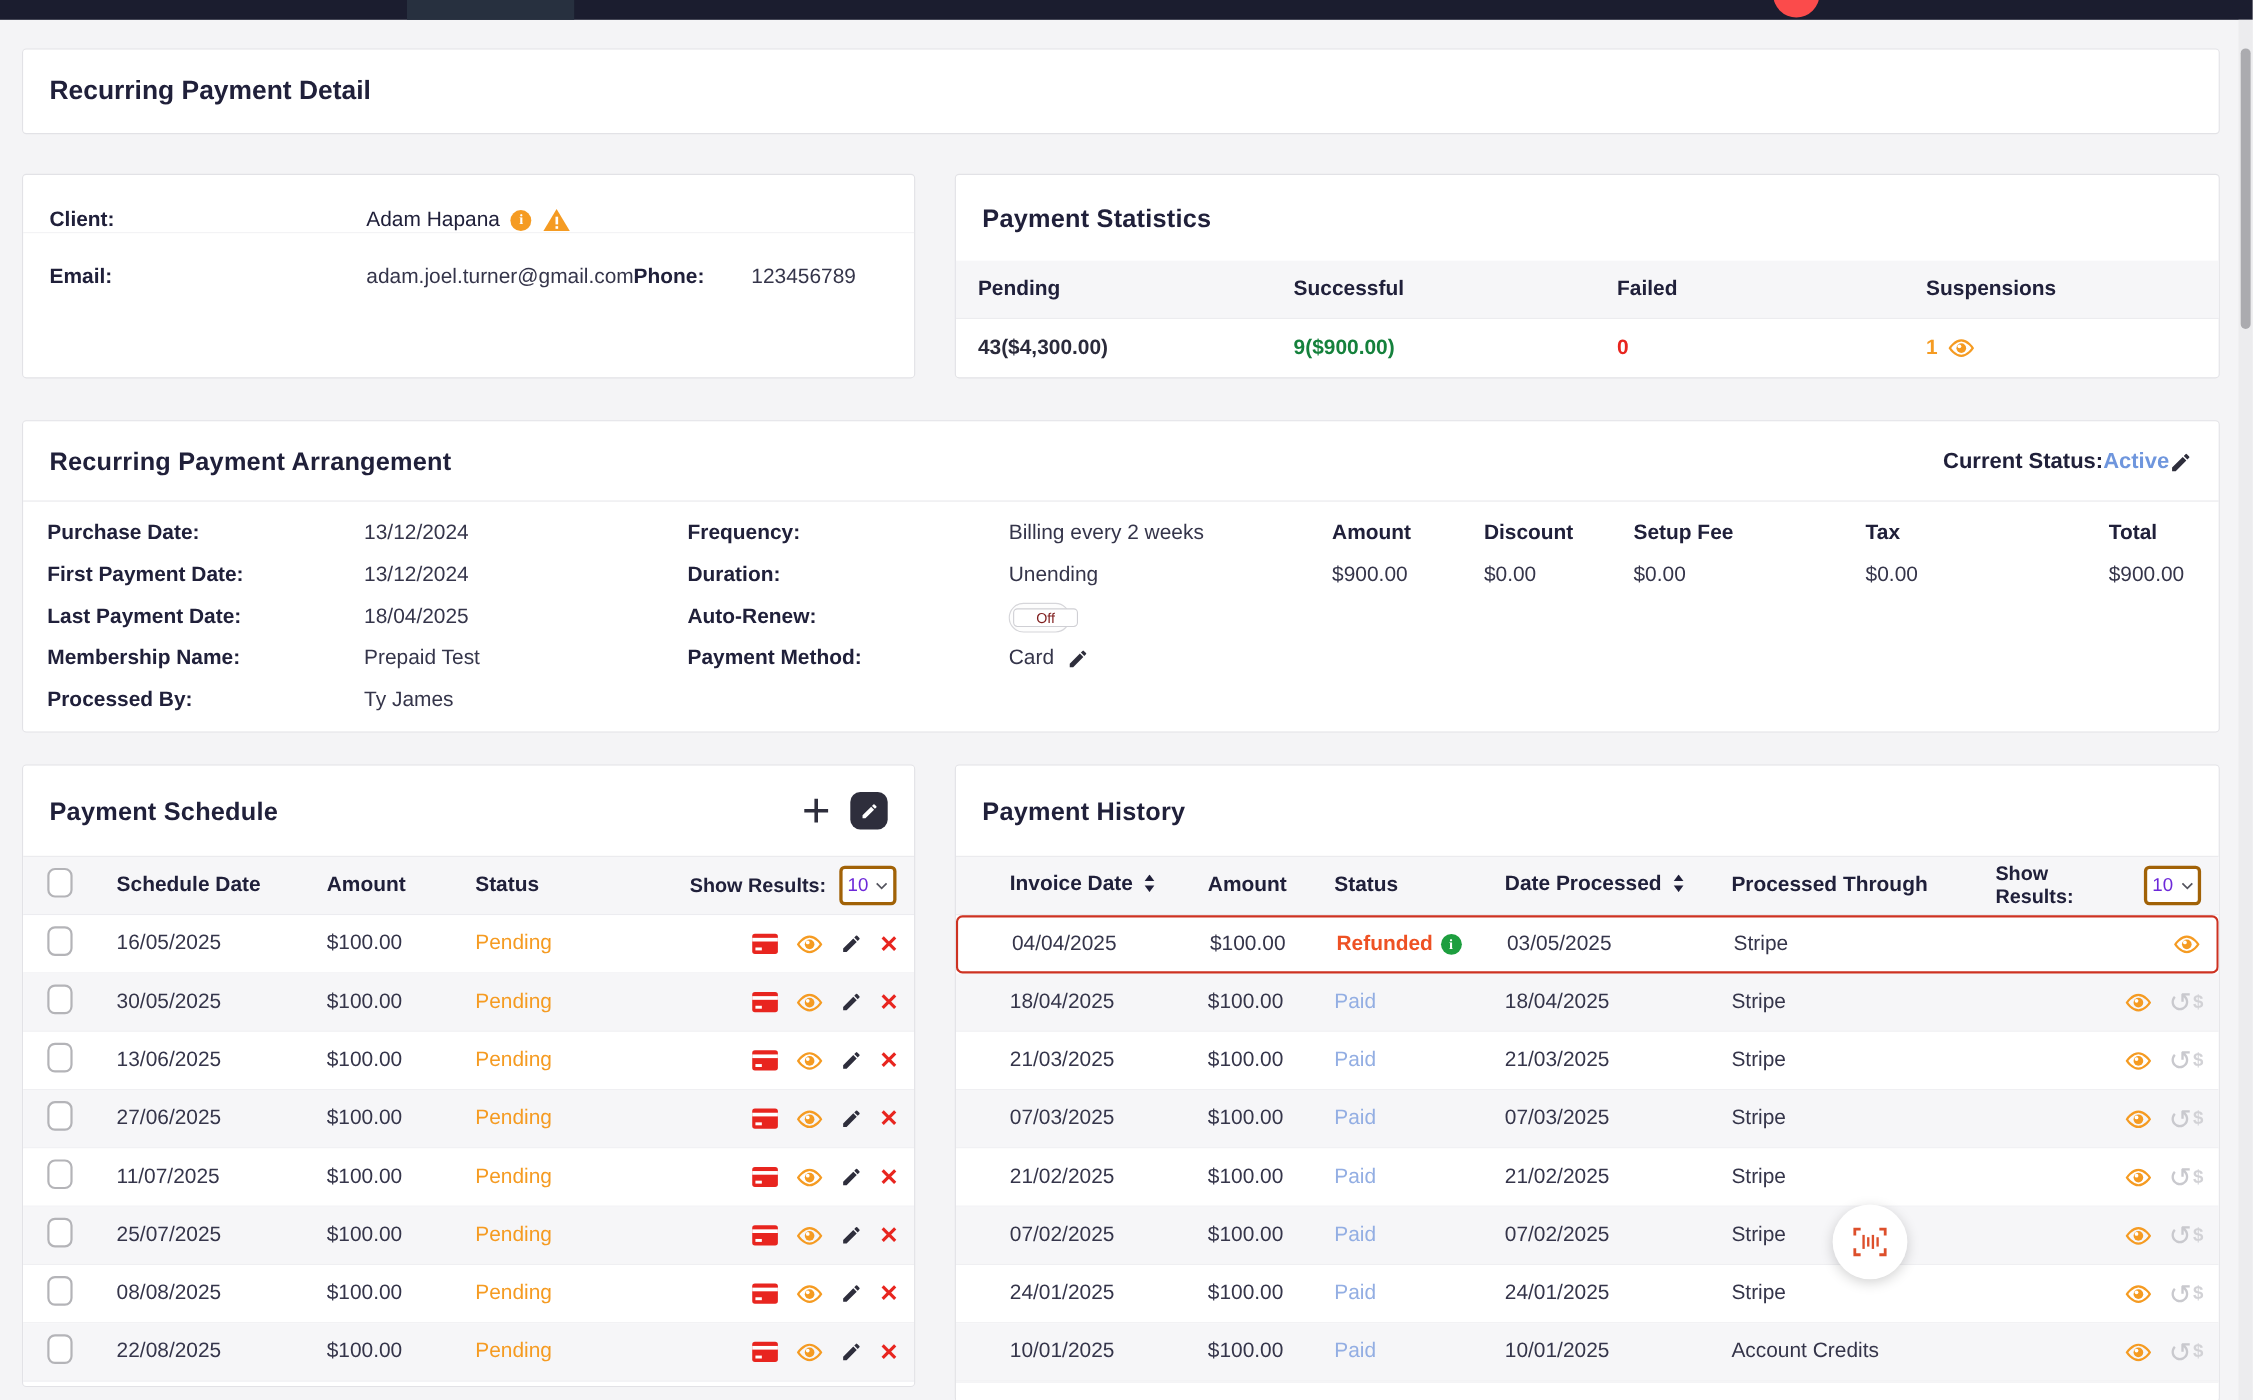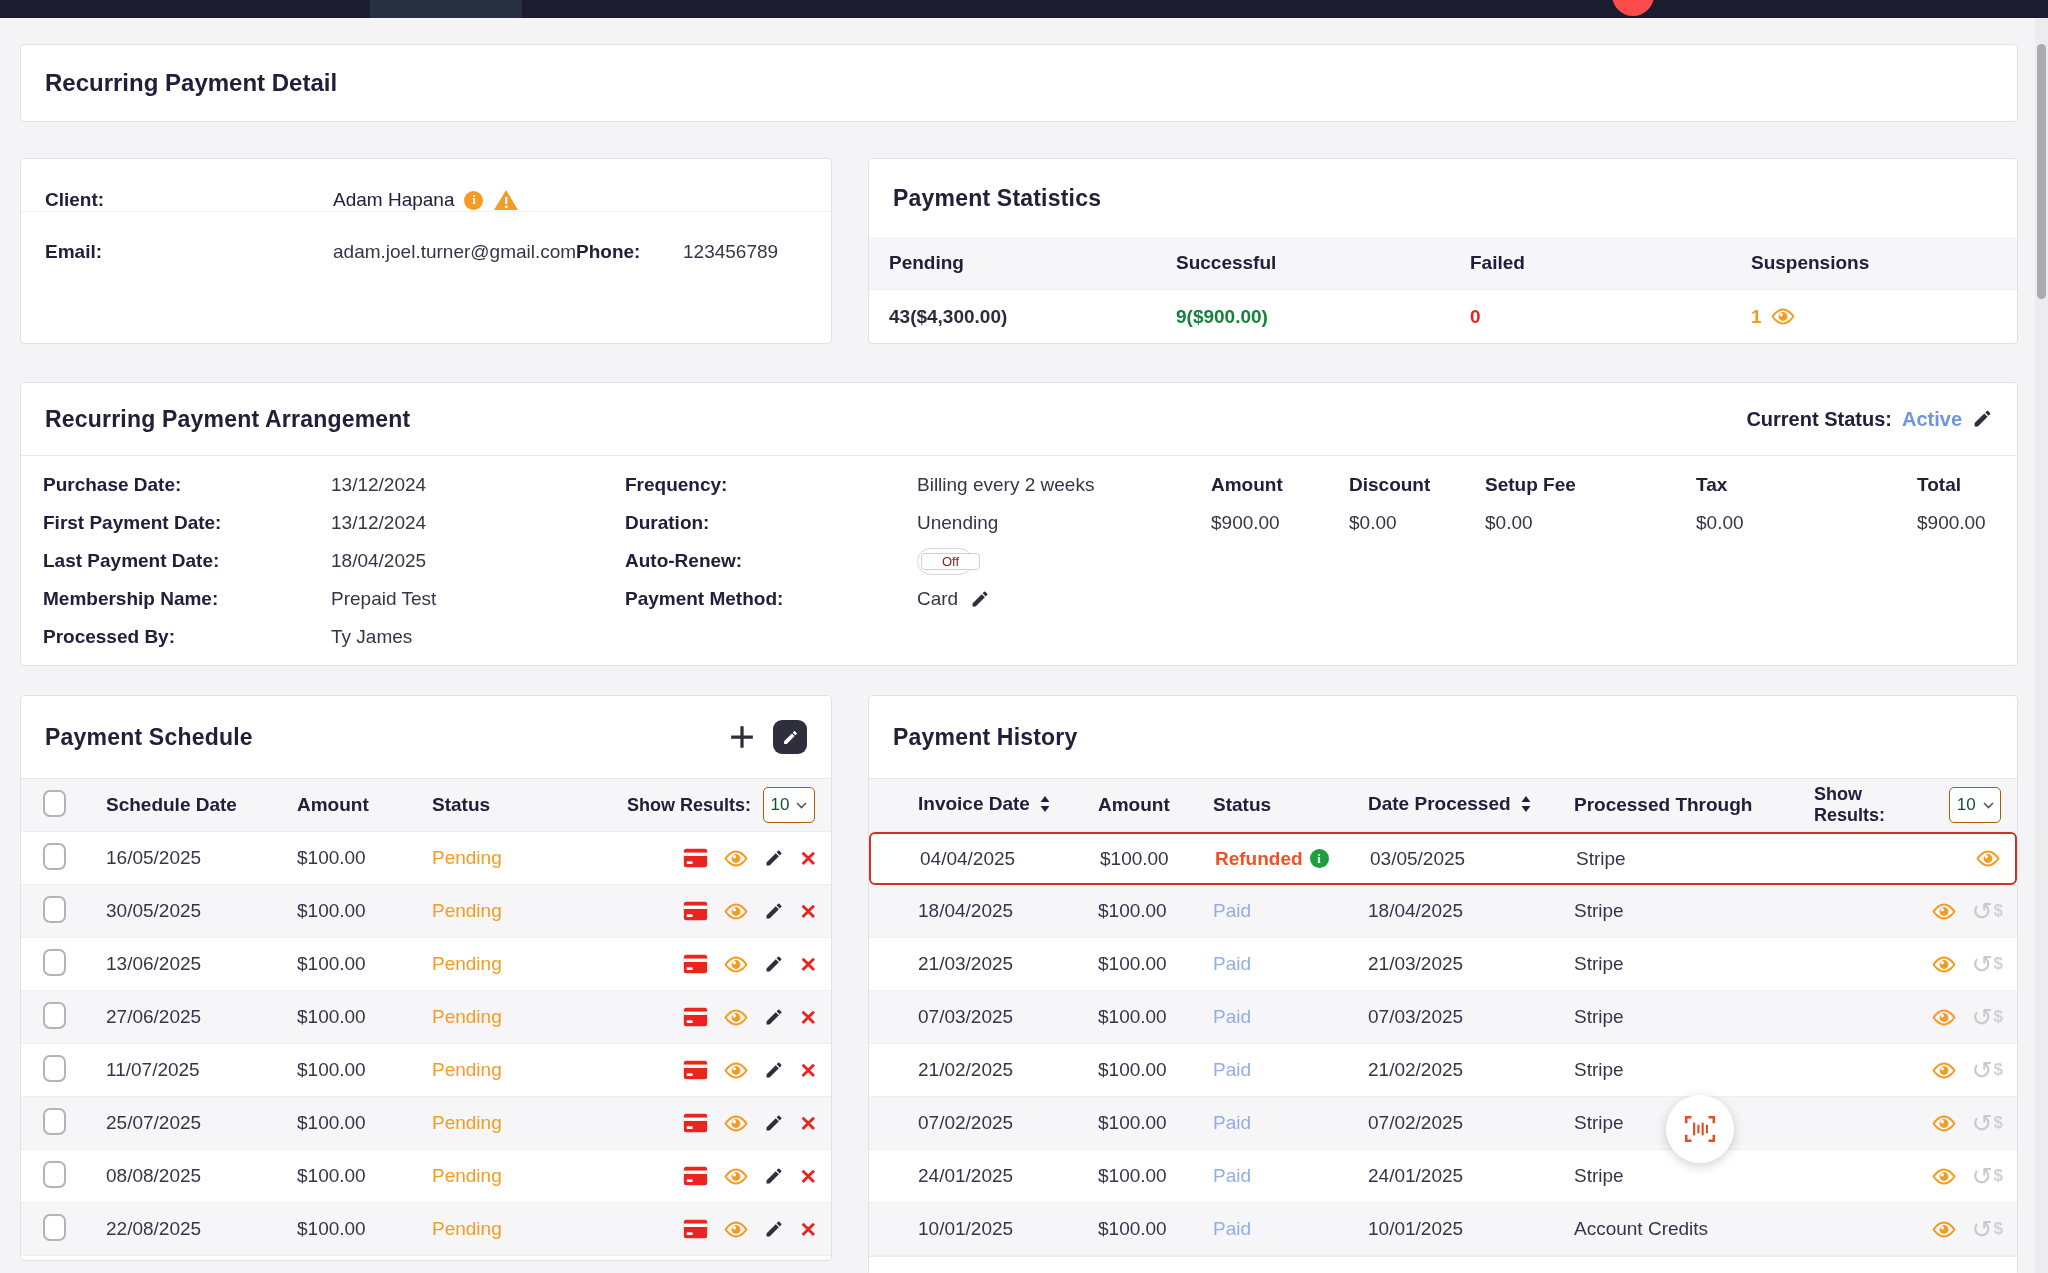--- a/index.html
+++ b/index.html
@@ -42,42 +42,42 @@
   .stats-card .card-head{height:78px}
   .stats-grid{display:grid;grid-template-columns:287px 294px 281px 1fr;padding-left:20px;align-items:center}
   .stats-grid.hdr{background:#f6f6f8;height:53px;border-bottom:1px solid #ececef}
   .stats-grid.vals{height:53px}
   .stat-label{font-weight:bold;font-size:19px;color:#20203a}
   .stat-value{font-weight:bold;font-size:19px;display:flex;align-items:center;gap:8px}
 
   
   .arr-card{left:20px;top:382px;width:1998px;height:284px}
   .arr-card .card-head{height:73px}
-  .current-status{display:flex;align-items:flex-start;gap:10px}
+  .current-status{display:flex;align-items:flex-end;}
   .current-status .status-val{color:#6f96dd;font-weight:bold;font-size:20px}
   .current-status .lbl{font-size:20px}
   .arr-content{position:relative;height:209px}
   .arr-left{position:absolute;left:22px;top:10px;display:grid;grid-template-columns:288px auto;grid-auto-rows:38px;align-items:center}
   .arr-mid{position:absolute;left:604px;top:10px;display:grid;grid-template-columns:292px auto;grid-auto-rows:38px;align-items:center}
   .arr-amounts{position:absolute;left:1190px;top:10px;display:grid;grid-template-columns:138px 136px 211px 221px auto;grid-auto-rows:38px;align-items:center}
   .mid-val{display:flex;align-items:center;gap:12px}
 
   .toggle-off{display:inline-flex;align-items:center;width:56px;height:27px;border:1px solid #d6d6da;border-radius:14px;background:#fdfdfd;padding:2px 3px}
   .toggle-off .tg-label{font-size:13px;color:#7f1d1d;border:1px solid #cfcfd4;border-radius:4px;padding:0 20px;background:#fff}
   .toggle-off .knob{width:19px;height:19px;border-radius:50%;background:#d7d7db;margin-left:auto}
 
   
   .tbl-card .card-head{height:83px}
   .col-hdr{background:#f6f6f8;height:53px;display:grid;align-items:center;border-bottom:1px solid #ececef}
   .row{height:53px;display:grid;align-items:center;border-bottom:1px solid #efeff2;background:#fff}
   .row.alt{background:#f6f6f8}
   .cbx{width:23px;height:27px;border:2px solid #b4b4b8;border-radius:7px;background:#fff;display:inline-block;cursor:pointer}
   .show-results{display:flex;align-items:center;gap:12px;justify-content:flex-end;padding-right:16px}
   .show-results .lbl{font-size:18px}
-  .select{width:52px;height:36px;border:1px solid #a16207;border-radius:5px;background:#fff;display:inline-flex;align-items:center;justify-content:center;gap:7px;font-size:17px;color:#14532d;cursor:pointer}
+  .select{width:52px;height:36px;border:3px solid #a16207;border-radius:5px;background:#fff;display:inline-flex;align-items:center;justify-content:center;gap:7px;font-size:17px;color:#6d28d9;cursor:pointer}
   .sort-icon{display:inline-block;margin-left:9px;vertical-align:-2px}
   .hdr-label{font-weight:bold;font-size:19px;color:#20203a}
 
   
   .sched-card{left:20px;top:695px;width:812px;height:566px;overflow:hidden}
   .sched-grid{grid-template-columns:60px 190px 136px 1fr 230px}
   .sched-grid .c-check{padding-left:22px}
   .sched-grid .c-date{padding-left:25px}
   .sched-grid .c-amount{padding-left:26px}
   .sched-grid .c-status{padding-left:25px}

